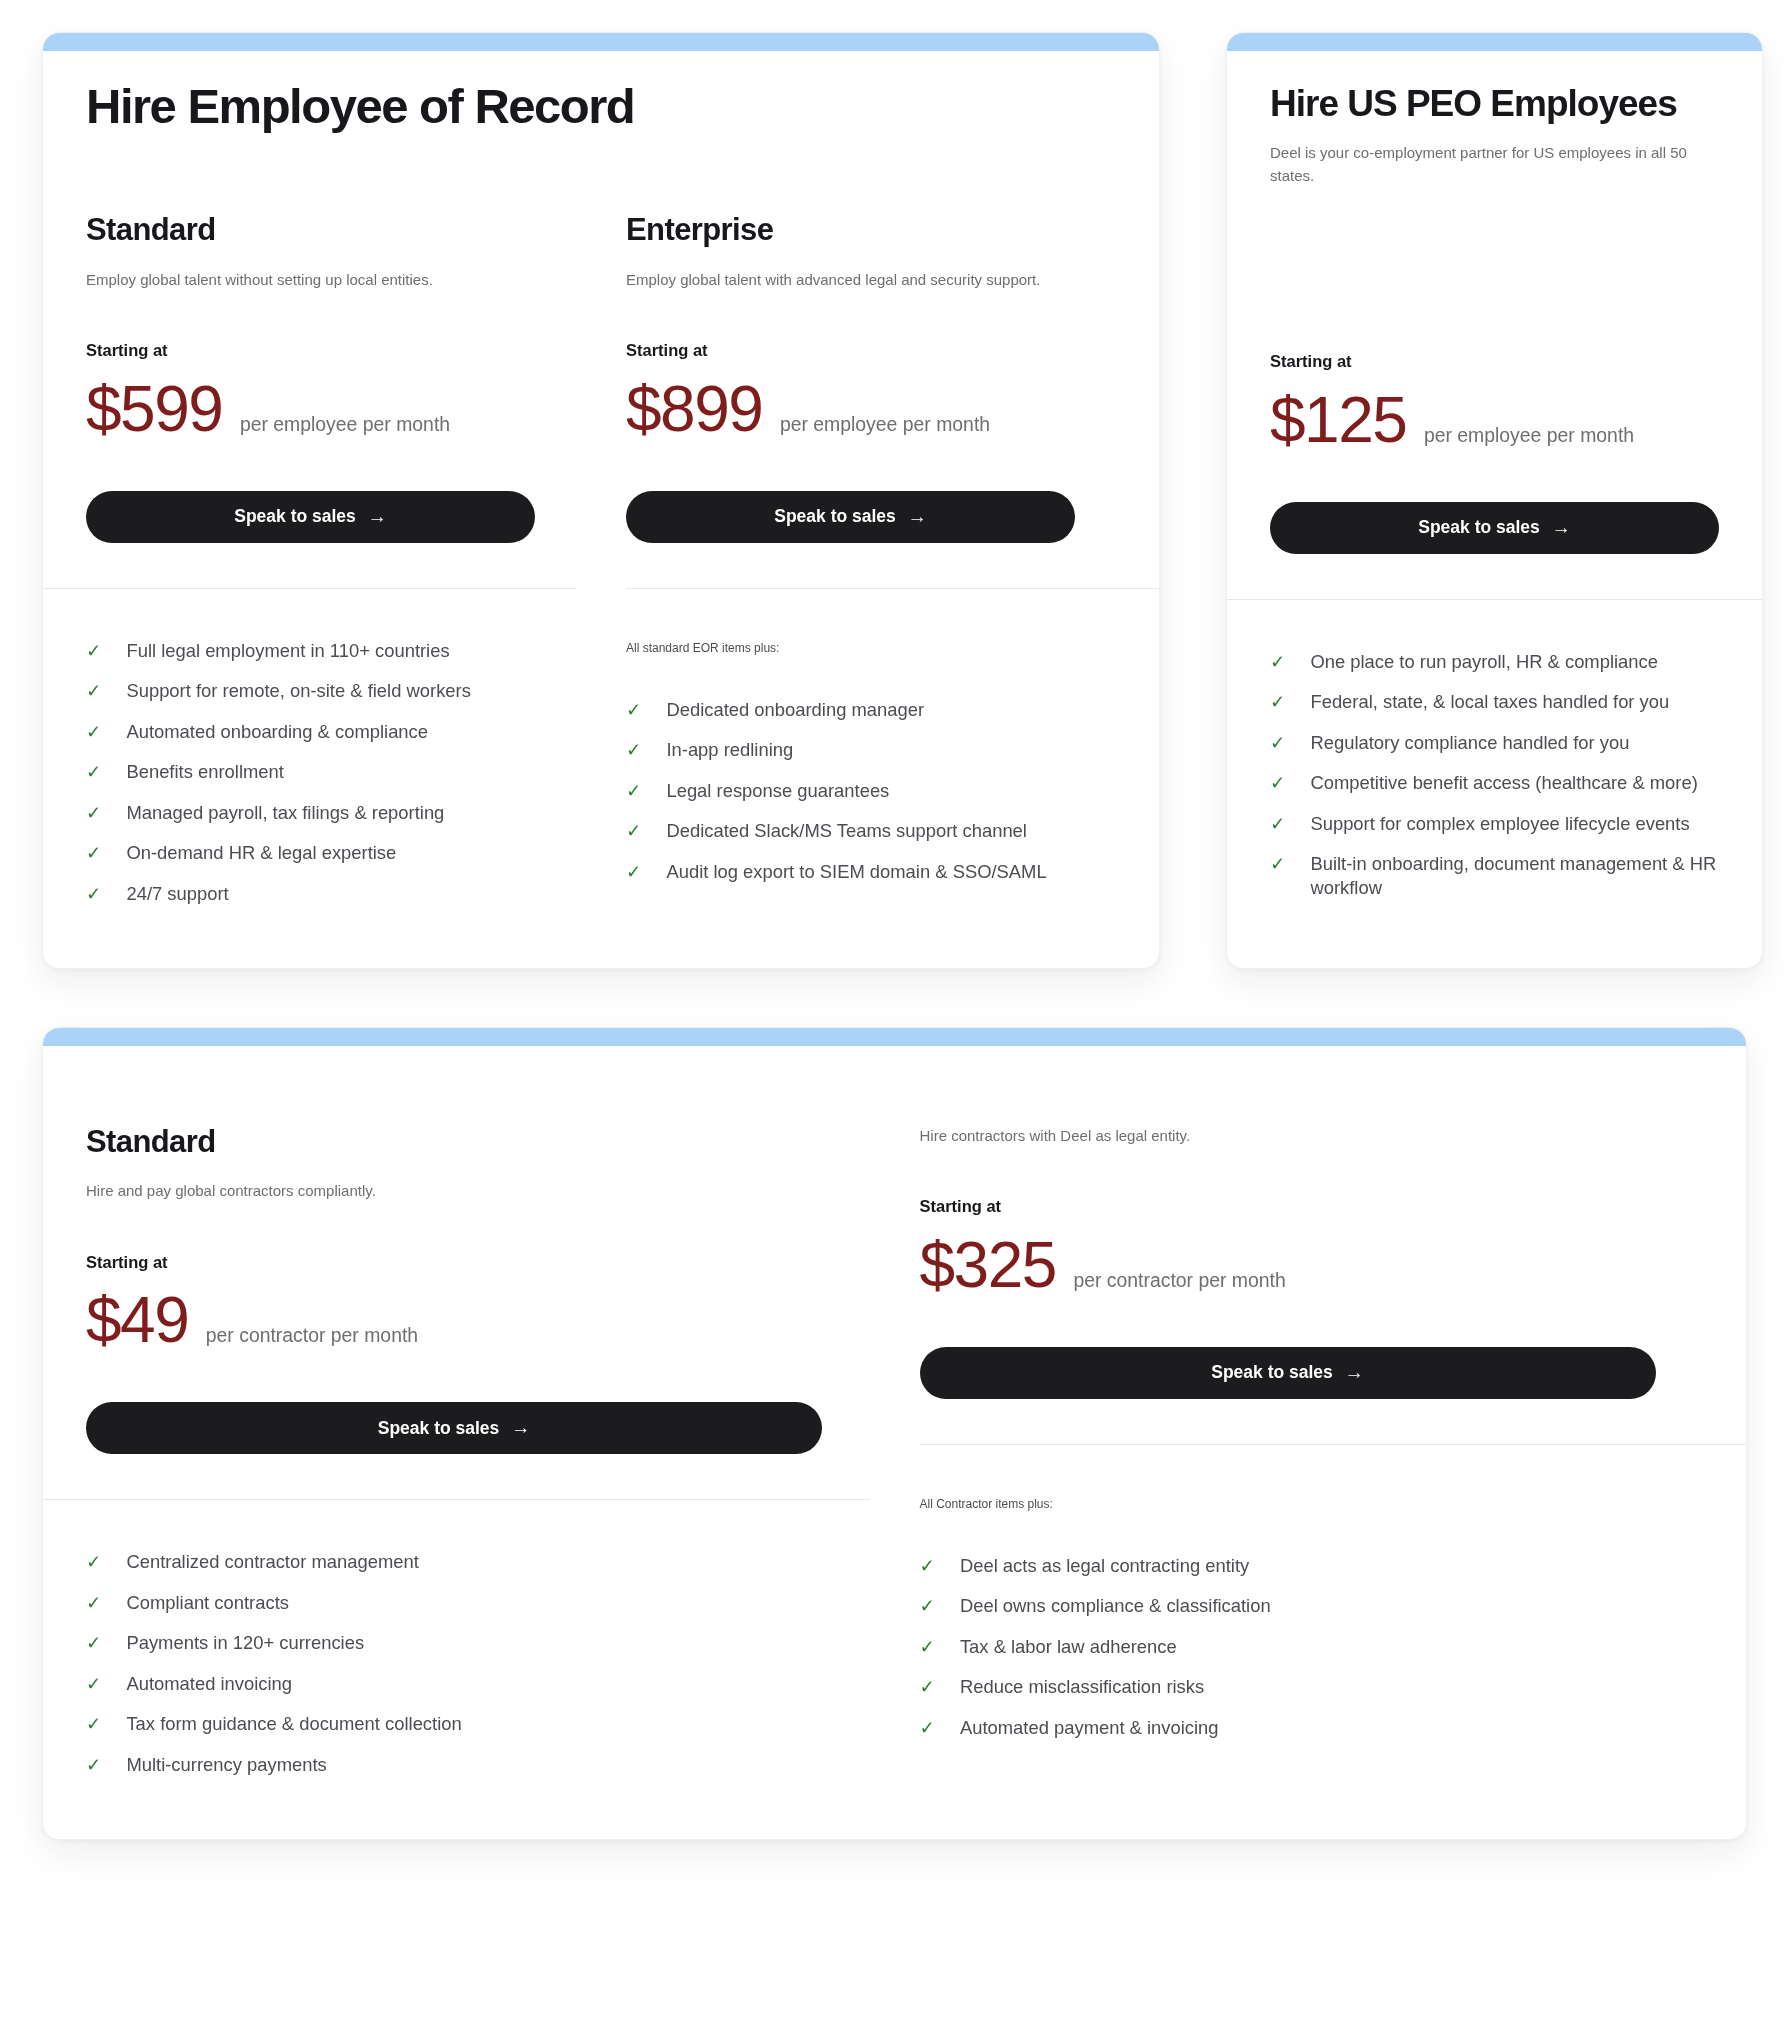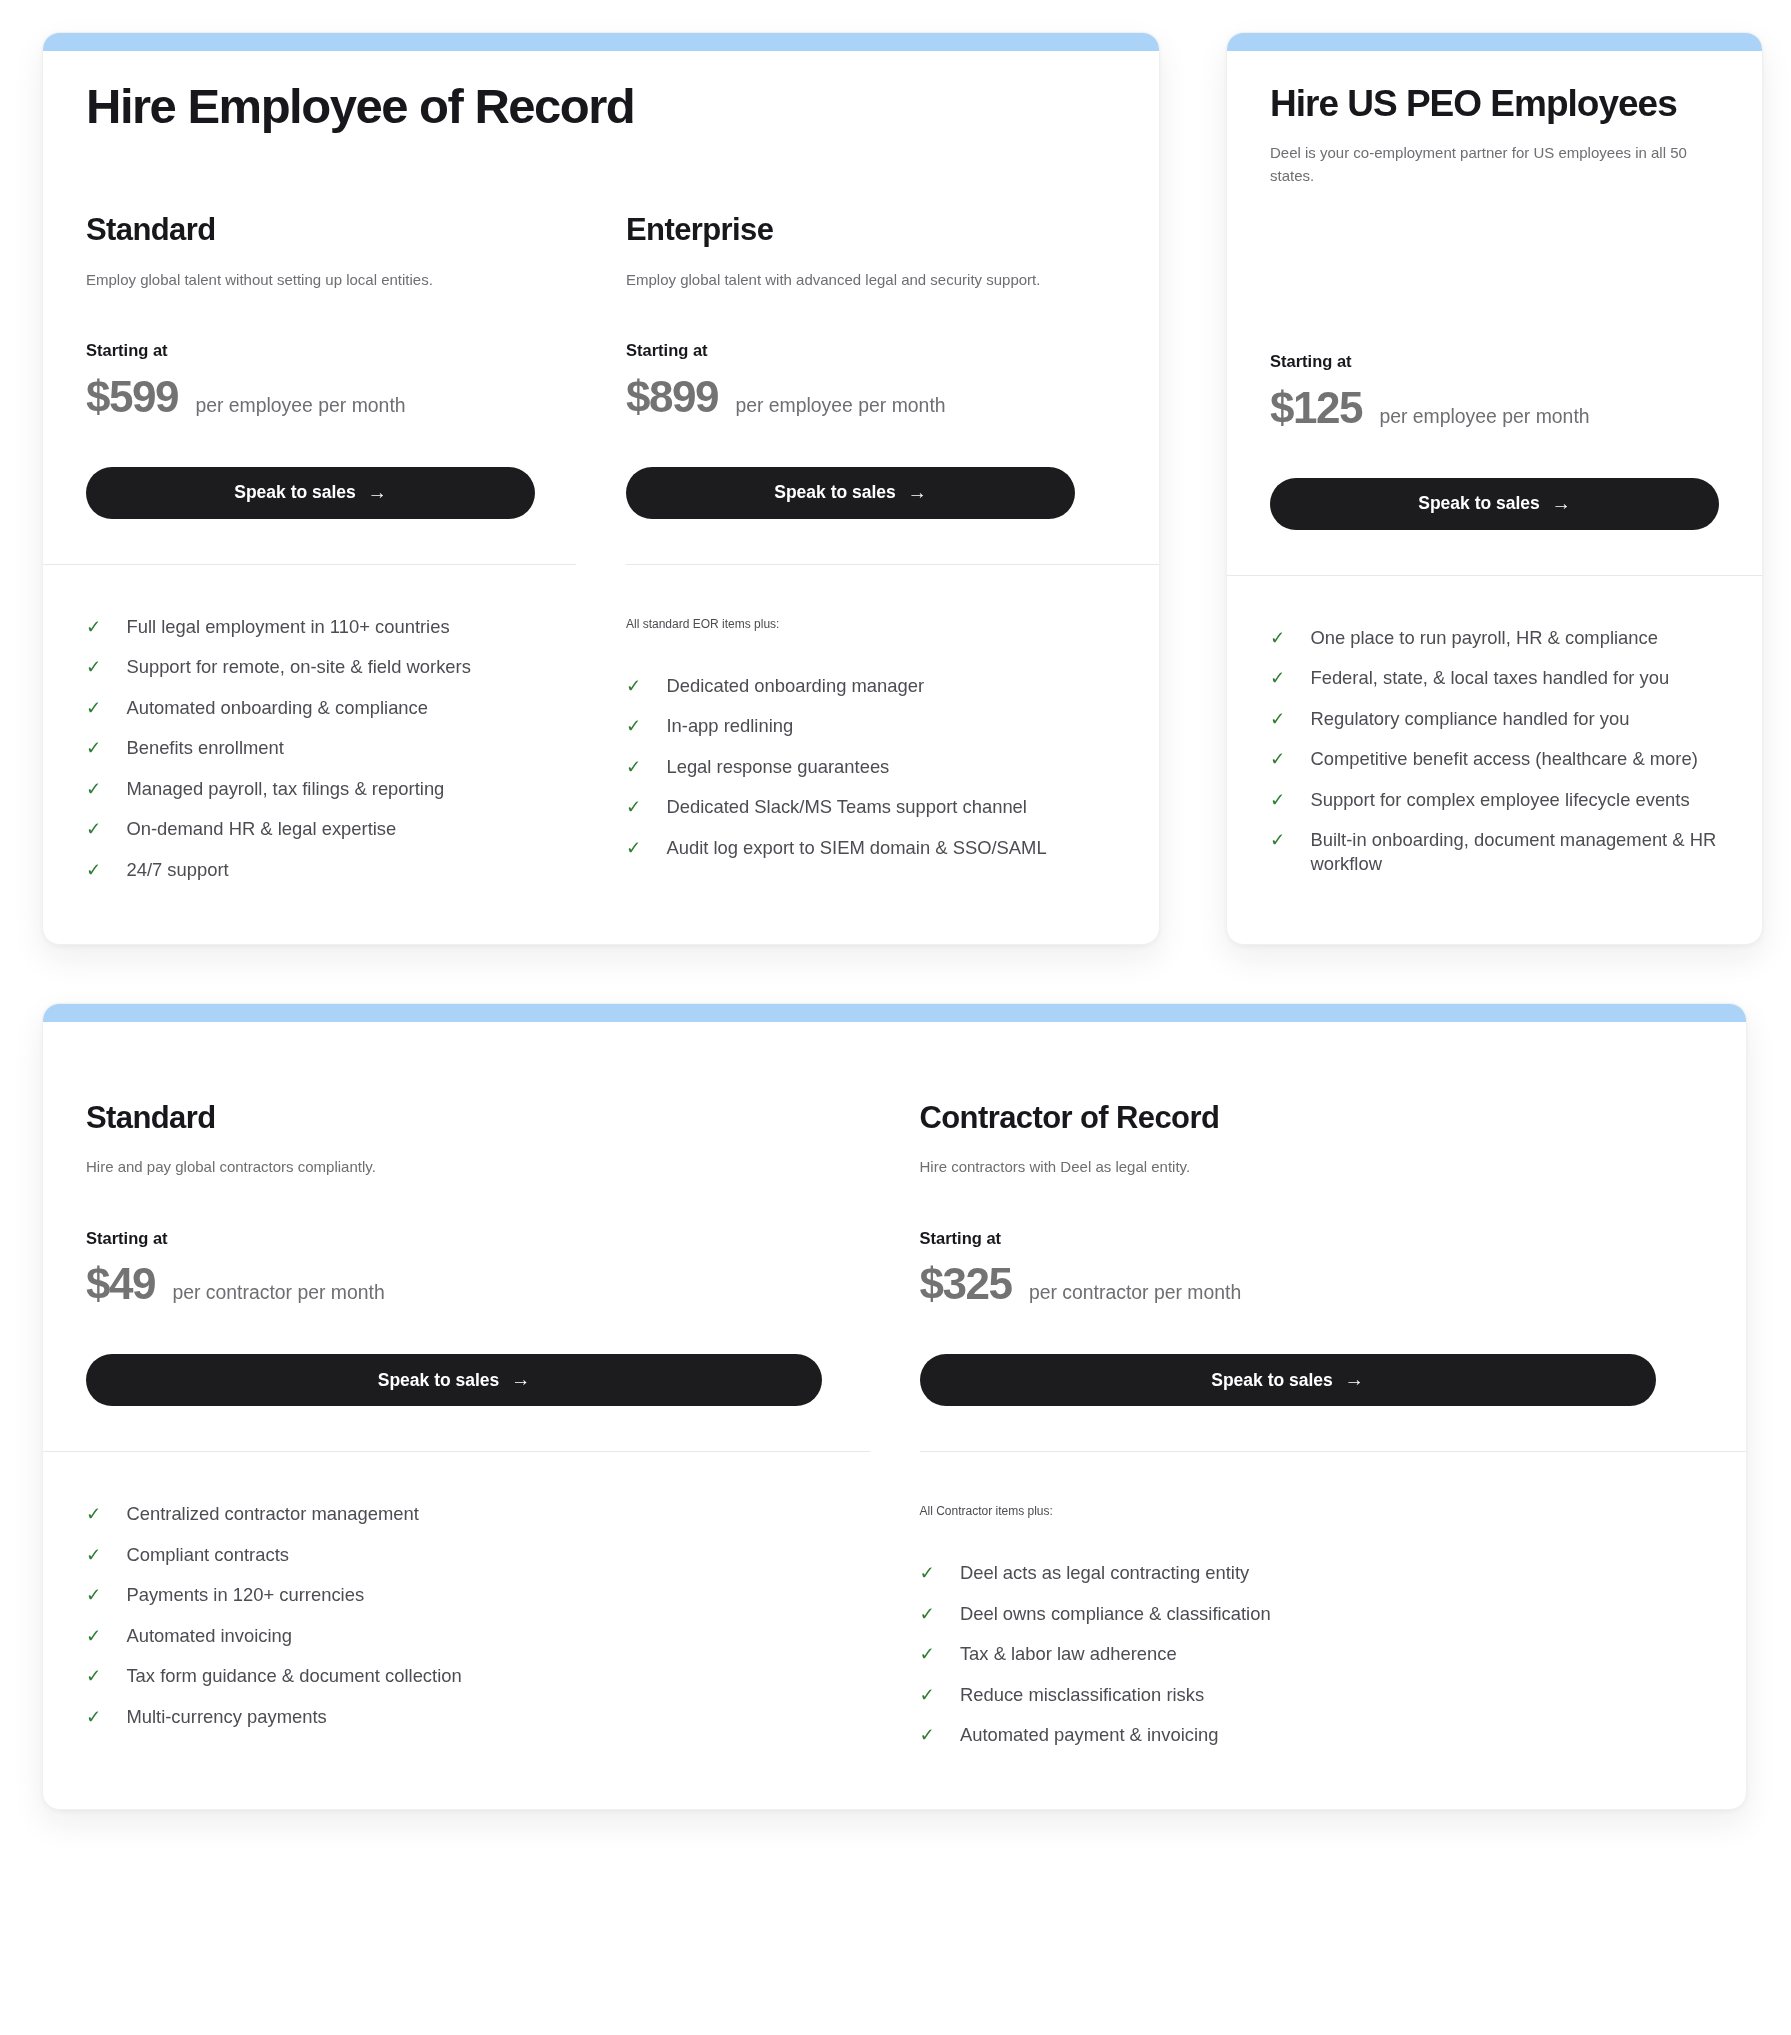--- a/index.html
+++ b/index.html
@@ -73,24 +73,24 @@
   .push-down { margin-top: 13.6px; }
 
   .starting {
     font-size: 16.5px;
     font-weight: 700;
     margin-bottom: 11.6px;
     color: #17171c;
   }
   .price-row { display: flex; align-items: baseline; gap: 17.5px; }
   .price {
-    font-size: 44px;
-    font-weight: 700;
+    font-size: 64px;
+    font-weight: 400;
     letter-spacing: -1.5px;
-    color: #737373;
+    color: #7f1d1d;
   }
   .price-suffix { font-size: 19.4px; color: #6e6e73; }
 
   .btn {
     margin-top: 45px;
     height: 52px;
     border: none;
     border-radius: 31px;
     background: #1c1c1e;
     color: #ffffff;
@@ -335,21 +335,20 @@
                 <span>Tax form guidance &amp; document collection</span>
               </li>
             <li class="feature">
                 <span class="check">✓</span>
                 <span>Multi-currency payments</span>
               </li>
           </ul>
         </div>
 
         <div class="col-b">
-          <h2 class="plan-name">Contractor of Record</h2>
           <p class="plan-desc">Hire contractors with Deel as legal entity.</p>
           <div class="starting">Starting at</div>
           <div class="price-row">
             <span class="price">$325</span>
             <span class="price-suffix">per contractor per month</span>
           </div>
           <button class="btn">
             <span>Speak to sales</span>
             <span class="arrow">→</span>
           </button>

